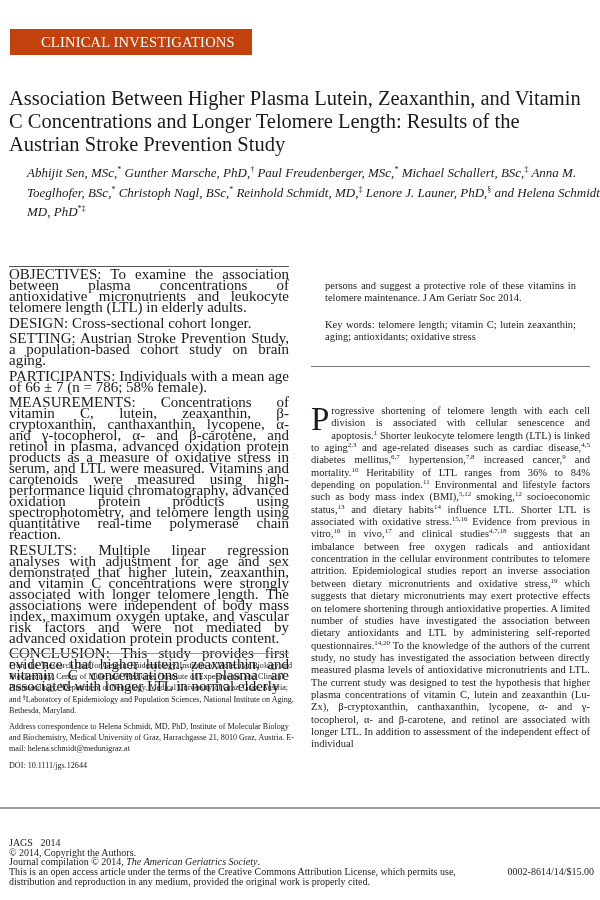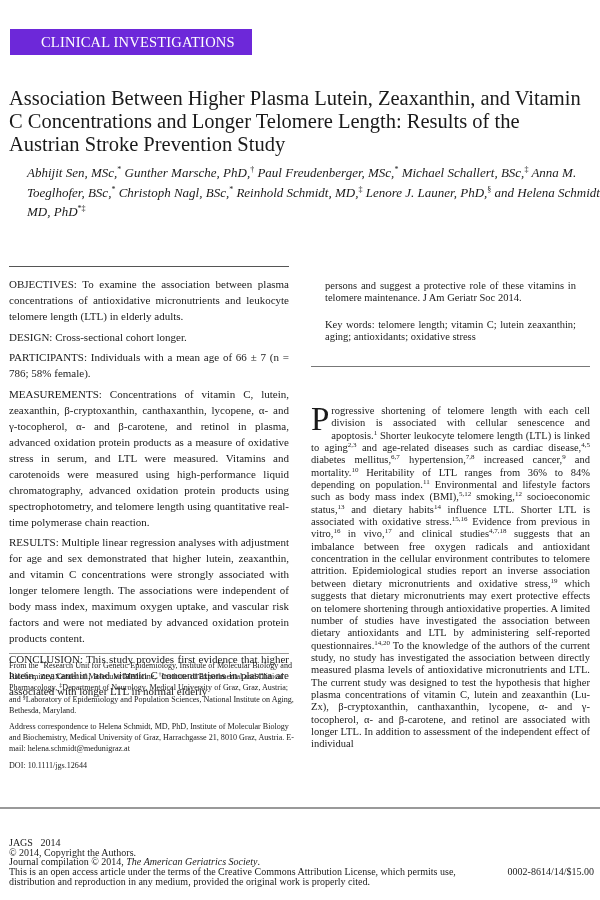--- a/index.html
+++ b/index.html
@@ -1,24 +1,24 @@
 <!DOCTYPE html>
 <html><head>
 <meta charset="utf-8">
 <style>
   html, body { margin: 0; padding: 0; background: #ffffff; }
   body { width: 600px; height: 900px; position: relative; overflow: hidden; color: #1a1a1a;
          font-family: "Liberation Serif", "DejaVu Serif", serif; }
-  .section-bar { position: absolute; left: 10px; top: 29px; width: 242px; height: 26px; background: #6d28d9;
+  .section-bar { position: absolute; left: 10px; top: 29px; width: 242px; height: 26px; background: #c2410c;
                  color: #fff; font-size: 14.5px; letter-spacing: 0.2px; line-height: 26px; padding-left: 31px; box-sizing: border-box; }
   .title { position: absolute; left: 9px; top: 87px; width: 585px; font-size: 20.5px; line-height: 23px; color: #1a1a1a; margin: 0; font-weight: normal; }
   .authors { position: absolute; left: 27px; top: 163px; width: 585px; font-size: 13px; line-height: 19.5px; font-style: italic; color: #1a1a1a; }
   .authors sup { font-size: 8px; font-style: normal; vertical-align: 5px; line-height: 0; }
   .rule-left-top { position: absolute; left: 9px; top: 266px; width: 280px; height: 0; border-top: 1px solid #555; }
-  .col-left { position: absolute; left: 9px; top: 276px; width: 280px; font-size: 11px; line-height: 16px; text-align: justify; }
+  .col-left { position: absolute; left: 9px; top: 269px; width: 280px; font-size: 15px; line-height: 11px; text-align: justify; }
   .col-left p { margin: 0 0 4.5px 0; hyphens: manual; }
   .col-right { position: absolute; left: 311px; top: 266px; width: 279px; font-size: 10.5px; line-height: 12.3px; text-align: justify; }
   .col-right p { margin: 14px; }
   .keywords { margin-top: 12px !important; }
   .rule-right { position: absolute; left: 311px; top: 366px; width: 279px; height: 0; border-top: 1px solid #777; }
   .intro { position: absolute; left: 311px; top: 405px; width: 279px; font-size: 10.5px; line-height: 12.35px; text-align: justify; }
   .intro p { margin: 0; }
   .dropcap { float: left; font-size: 33px; line-height: 26px; margin: 1px 2px 0 0; }
   sup { font-size: 7px; vertical-align: 4px; line-height: 0; }
   .rule-left-foot { position: absolute; left: 9px; top: 653px; width: 280px; height: 0; border-top: 1px solid #999; }
@@ -39,20 +39,21 @@
 
 <h1 class="title">Association Between Higher Plasma Lutein, Zeaxanthin, and Vitamin C Concentrations and Longer Telomere Length: Results of the Austrian Stroke Prevention Study</h1>
 
 <div class="authors" id="authors"><span>Abhijit Sen, MSc,</span><sup>*</sup> <span>Gunther Marsche, PhD,</span><sup>†</sup> <span>Paul Freudenberger, MSc,</span><sup>*</sup> <span>Michael Schallert, BSc,</span><sup>‡</sup> <span>Anna M. Toeglhofer, BSc,</span><sup>*</sup> <span>Christoph Nagl, BSc,</span><sup>*</sup> <span>Reinhold Schmidt, MD,</span><sup>‡</sup> <span>Lenore J. Launer, PhD,</span><sup>§</sup> <span>and Helena Schmidt, MD, PhD</span><sup>*‡</sup></div>
 
 <div class="rule-left-top"></div>
 
 <div class="col-left">
   <p><span class="lbl">OBJECTIVES:</span><span> To examine the association between plasma concentrations of antioxidative micronutrients and leukocyte telomere length (LTL) in elderly adults.</span></p>
   <p><span class="lbl">DESIGN:</span><span> Cross-sectional cohort longer.</span></p>
+  <p><span class="lbl">SETTING:</span><span> Austrian Stroke Prevention Study, a population-based cohort study on brain aging.</span></p>
   <p><span class="lbl">PARTICIPANTS:</span><span> Individuals with a mean age of 66 ± 7 (n = 786; 58% female).</span></p>
   <p><span class="lbl">MEASUREMENTS:</span><span> Concentrations of vitamin C, lutein, zeaxanthin, β-cryptoxanthin, canthaxanthin, lycopene, α- and γ-tocopherol, α- and β-carotene, and retinol in plasma, advanced oxidation protein products as a measure of oxidative stress in serum, and LTL were measured. Vitamins and carotenoids were measured using high-performance liquid chromatography, advanced oxidation protein products using spectrophotometry, and telomere length using quantitative real-time polymerase chain reaction.</span></p>
   <p><span class="lbl">RESULTS:</span><span> Multiple linear regression analyses with adjustment for age and sex demonstrated that higher lutein, zeaxanthin, and vitamin C concentrations were strongly associated with longer telomere length. The associations were independent of body mass index, maximum oxygen uptake, and vascular risk factors and were not mediated by advanced oxidation protein products content.</span></p>
   <p><span class="lbl">CONCLUSION:</span><span> This study provides first evidence that higher lutein, zeaxanthin, and vitamin C concentrations in plasma are associated with longer LTL in normal elderly</span></p>
 </div>
 
 <div class="col-right">
   <p>persons and suggest a protective role of these vitamins in telomere maintenance. J Am Geriatr Soc 2014.</p>
   <p class="keywords"><span>Key words:</span><span> telomere length; vitamin C; lutein zeaxanthin; aging; antioxidants; oxidative stress</span></p>
 </div>

